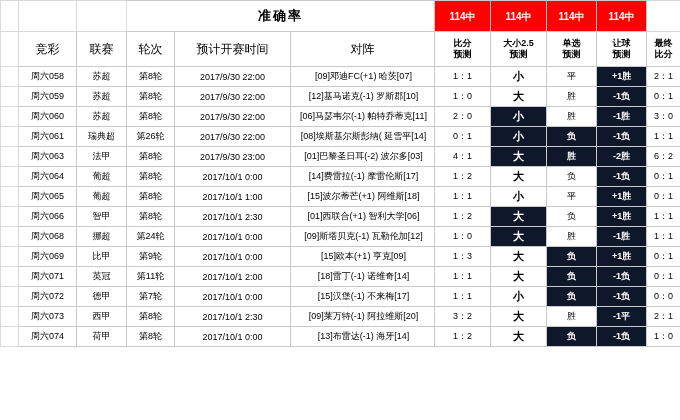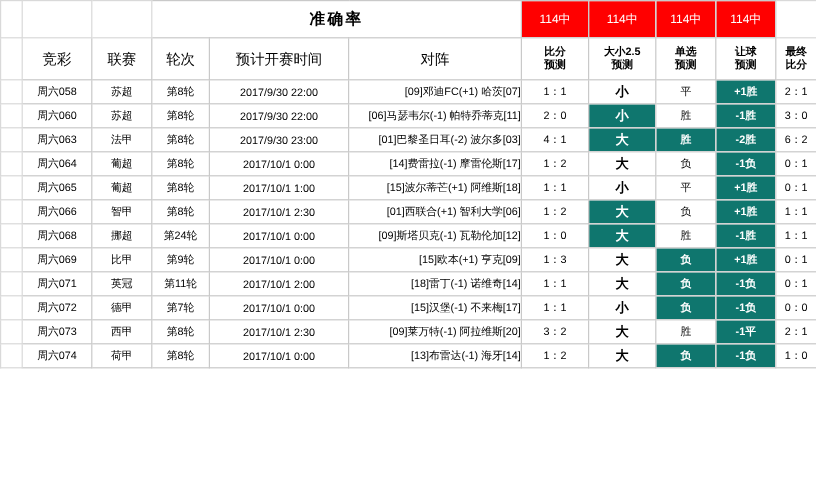--- a/index.html
+++ b/index.html
@@ -6,26 +6,26 @@
   body{
     width:680px;height:420px;overflow:hidden;
     background:#ffffff;
     font-family:"Liberation Sans","DejaVu Sans",sans-serif;
     font-size:9px;color:#000;
   }
   #sheet{width:680px;height:420px;position:relative;}
   table{border-collapse:collapse;width:680px;table-layout:fixed;}
   td,th{border:1px solid #c9c9c9;padding:0;margin:0;overflow:hidden;white-space:nowrap;}
   .hdr-acc{font-size:13px;font-weight:bold;text-align:center;letter-spacing:2px;}
-  .redhdr{background:#ff0000;color:#ffffff;font-weight:normal;text-align:center;font-size:10px;line-height:11px;}
+  .redhdr{background:#ff0000;color:#ffffff;font-weight:bold;text-align:center;font-size:10px;line-height:11px;}
   .colhdr{font-weight:normal;text-align:center;font-size:12px;}
   .colhdr2{font-weight:bold;text-align:center;font-size:9px;line-height:11px;}
   .cell{text-align:center;font-size:9px;height:19px;}
-  .cell-l{text-align:right;padding-left:2px;font-size:9px;}
-  .red{background:#0f766e;color:#ffffff;font-weight:bold;}
+  .cell-l{text-align:center;padding-left:2px;font-size:9px;}
+  .red{background:#0f172a;color:#ffffff;font-weight:bold;}
   .white{background:#ffffff;color:#000;}
   .bigc{font-size:11px;font-weight:bold;}
   .empty{border:1px solid #d9d9d9;}
   .topbar{height:14px;}
   
   col.c0{width:18px}col.c1{width:58px}col.c2{width:50px}col.c3{width:48px}
   col.c4{width:116px}col.c5{width:144px}col.c6{width:56px}col.c7{width:56px}
   col.c8{width:50px}col.c9{width:50px}col.c10{width:34px}
 </style>
 </head>
@@ -97,30 +97,56 @@
           <td class="cell">2017/9/30 22:00</td>
           <td class="cell cell-l">[09]邓迪FC(+1)            哈茨[07]</td>
           <td class="cell">1：1</td>
           <td class="cell bigc white">小</td>
           <td class="cell white">平</td>
           <td class="cell red">+1胜</td>
           <td class="cell">2：1</td>
         </tr>
         <tr>
           <td class="cell empty"></td>
+          <td class="cell">周六059</td>
+          <td class="cell">苏超</td>
+          <td class="cell">第8轮</td>
+          <td class="cell">2017/9/30 22:00</td>
+          <td class="cell cell-l">[12]基马诺克(-1)          罗斯郡[10]</td>
+          <td class="cell">1：0</td>
+          <td class="cell bigc white">大</td>
+          <td class="cell white">胜</td>
+          <td class="cell red">-1负</td>
+          <td class="cell">0：1</td>
+        </tr>
+        <tr>
+          <td class="cell empty"></td>
           <td class="cell">周六060</td>
           <td class="cell">苏超</td>
           <td class="cell">第8轮</td>
           <td class="cell">2017/9/30 22:00</td>
           <td class="cell cell-l">[06]马瑟韦尔(-1)          帕特乔蒂克[11]</td>
           <td class="cell">2：0</td>
           <td class="cell bigc red">小</td>
           <td class="cell white">胜</td>
           <td class="cell red">-1胜</td>
           <td class="cell">3：0</td>
+        </tr>
+        <tr>
+          <td class="cell empty"></td>
+          <td class="cell">周六061</td>
+          <td class="cell">瑞典超</td>
+          <td class="cell">第26轮</td>
+          <td class="cell">2017/9/30 22:00</td>
+          <td class="cell cell-l">[08]埃斯基尔斯彭纳(  延雪平[14]</td>
+          <td class="cell">0：1</td>
+          <td class="cell bigc red">小</td>
+          <td class="cell red">负</td>
+          <td class="cell red">-1负</td>
+          <td class="cell">1：1</td>
         </tr>
         <tr>
           <td class="cell empty"></td>
           <td class="cell">周六063</td>
           <td class="cell">法甲</td>
           <td class="cell">第8轮</td>
           <td class="cell">2017/9/30 23:00</td>
           <td class="cell cell-l">[01]巴黎圣日耳(-2)        波尔多[03]</td>
           <td class="cell">4：1</td>
           <td class="cell bigc red">大</td>

